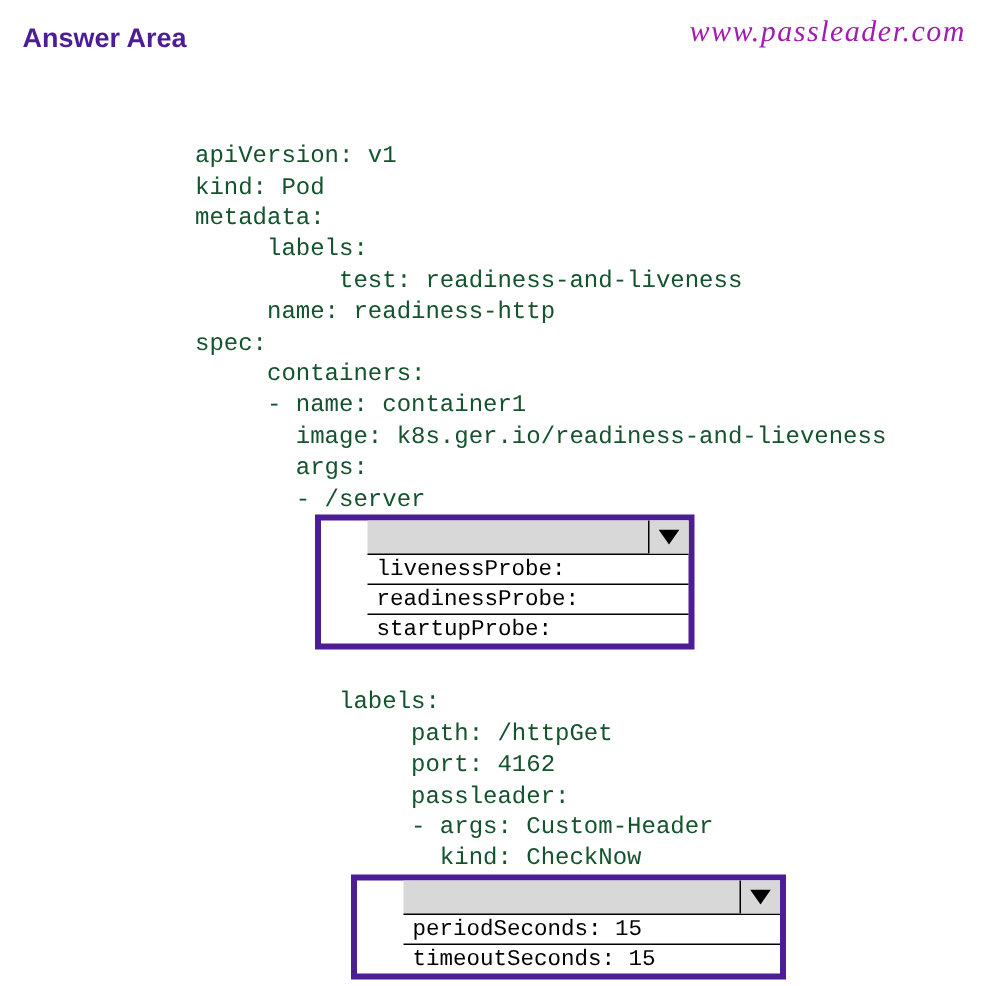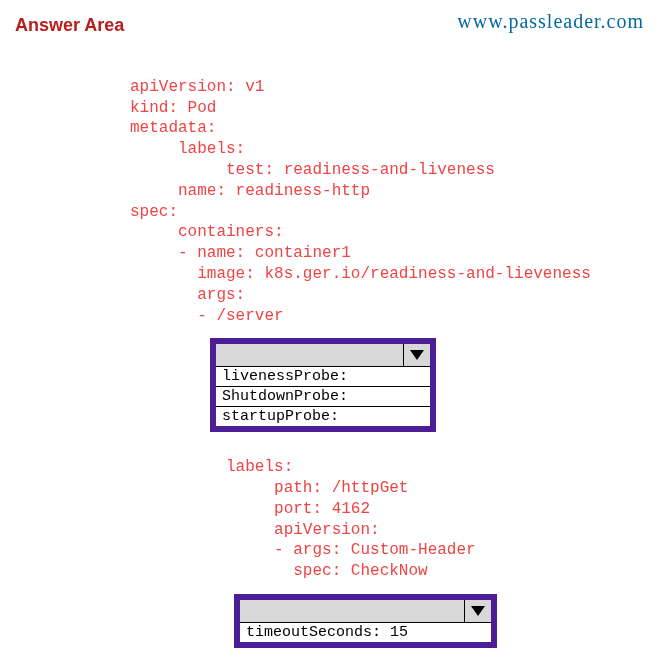--- a/index.html
+++ b/index.html
@@ -6,48 +6,50 @@
       font-family: Arial, sans-serif;
       margin: 0;
       padding: 15px;
       background: #fff;
       width: 664px;
       box-sizing: border-box;
     }
     .title {
       font-size: 18px;
       font-weight: bold;
-      color: #b91c1c;
-      margin-bottom: 20px;
+      color: #4c1d95;
+      margin-bottom: 37px;
     }
     .watermark {
       position: absolute;
       top: 10px;
       right: 20px;
       font-family: 'Comic Sans MS', cursive;
-      color: #0369a1;
+      color: #a21caf;
       font-size: 20px;
+      font-style: italic;
       letter-spacing: 1px;
     }
     .yaml-container {
       font-family: 'Courier New', monospace;
       font-size: 16px;
-      color: #ef4444;
+      color: #14532d;
       line-height: 1.3;
       white-space: pre;
       padding-left: 115px;
     }
     .dropdown-box {
       display: inline-block;
-      border: 6px solid #4c1d95;
+      border: 4px solid #4c1d95;
       background: #fff;
       vertical-align: top;
       margin-left: 80px;
-      margin-top: 12px;
+      margin-top: 0;
       margin-bottom: 4px;
+      padding-left: 31px;
     }
     .dropdown-header {
       background: #d8d8d8;
       height: 22px;
       display: flex;
       justify-content: flex-end;
       align-items: center;
       border-bottom: 1px solid #000;
     }
     .dropdown-arrow-box {
@@ -101,38 +103,39 @@
 
 <div class="dropdown-box dropdown1" style="margin-left:195px;">
   <div class="dropdown-header">
     <div class="dropdown-arrow-box">
       <svg viewBox="0 0 14 10">
           <polygon points="0,0 14,0 7,10" fill="#000"></polygon>
         </svg>
     </div>
   </div>
   <div class="dropdown-option">livenessProbe:</div>
-  <div class="dropdown-option">ShutdownProbe:</div>
+  <div class="dropdown-option">readinessProbe:</div>
   <div class="dropdown-option">startupProbe:</div>
 </div>
 
 <div class="yaml-container">
 <span>          labels:</span>
 <span>               path: /httpGet</span>
 <span>               port: 4162</span>
-<span>               apiVersion:</span>
+<span>               passleader:</span>
 <span>               - args: Custom-Header</span>
-<span>                 spec: CheckNow</span>
+<span>                 kind: CheckNow</span>
 </div>
 
 <div class="dropdown-box dropdown2" style="margin-left:219px;">
   <div class="dropdown-header">
     <div class="dropdown-arrow-box">
       <svg viewBox="0 0 14 10">
           <polygon points="0,0 14,0 7,10" fill="#000"></polygon>
         </svg>
     </div>
   </div>
+  <div class="dropdown-option">periodSeconds: 15</div>
   <div class="dropdown-option">timeoutSeconds: 15</div>
 </div>
 
 
 
 
 </body></html>

